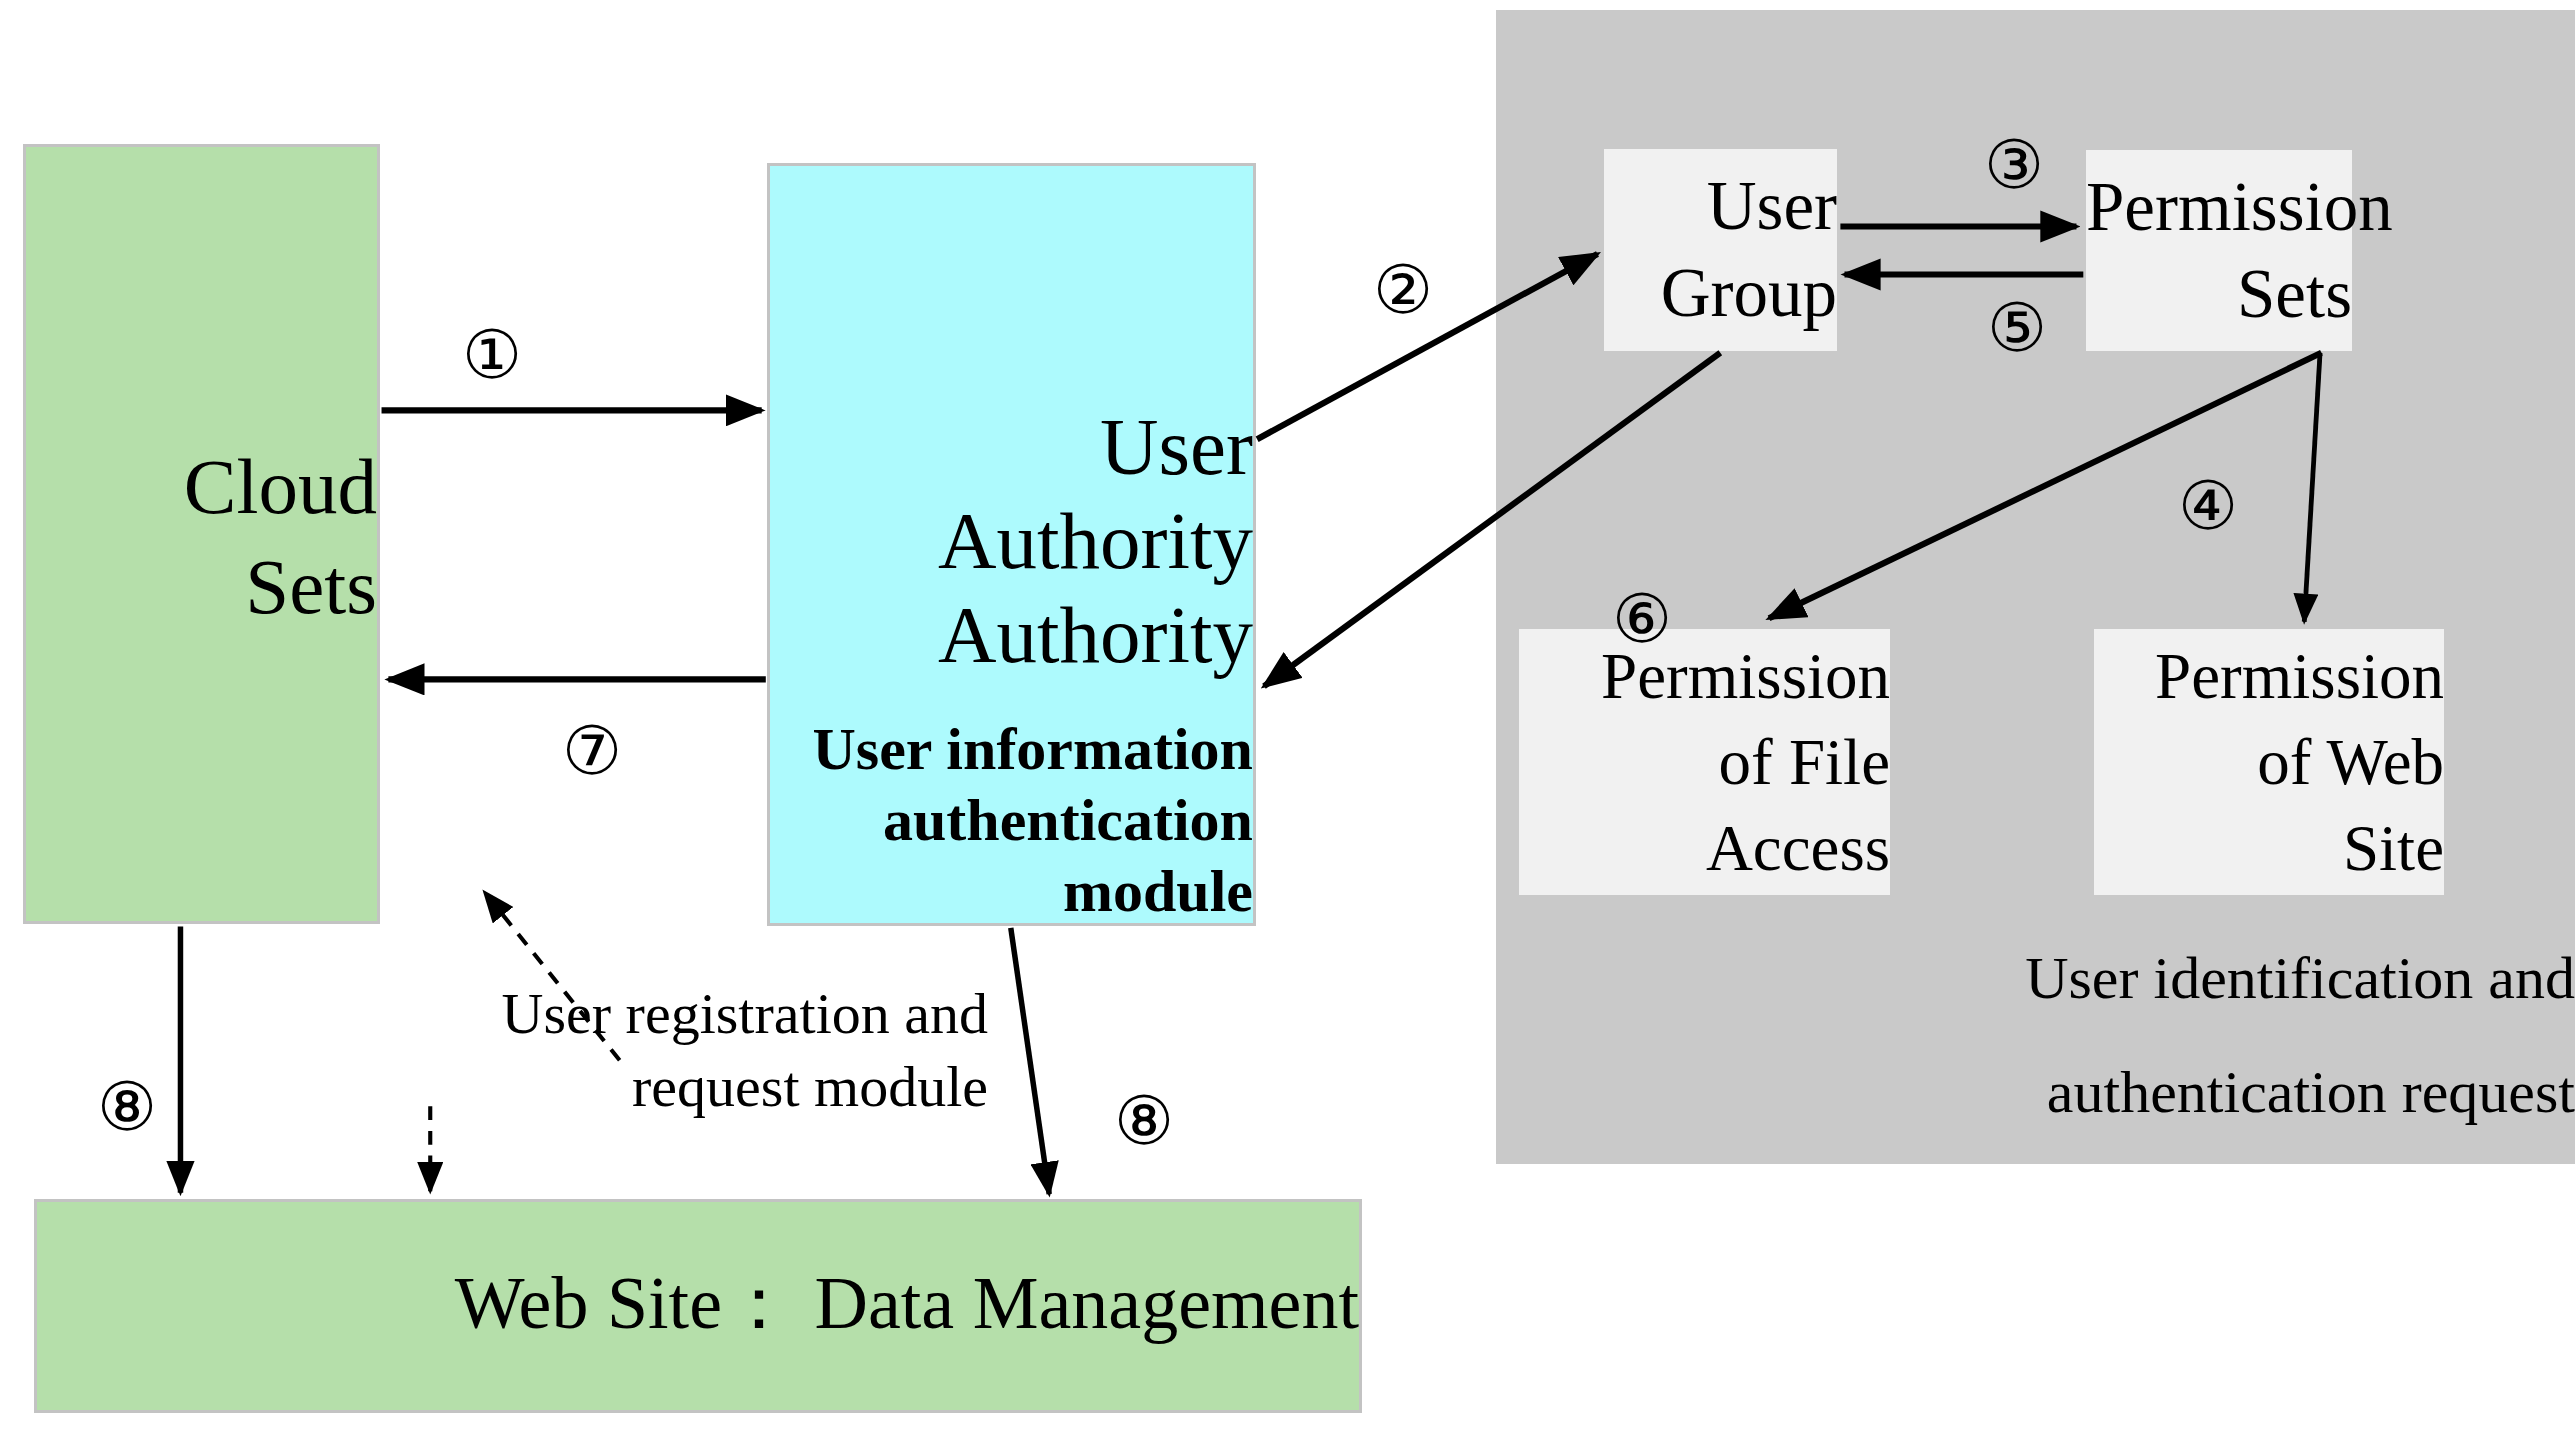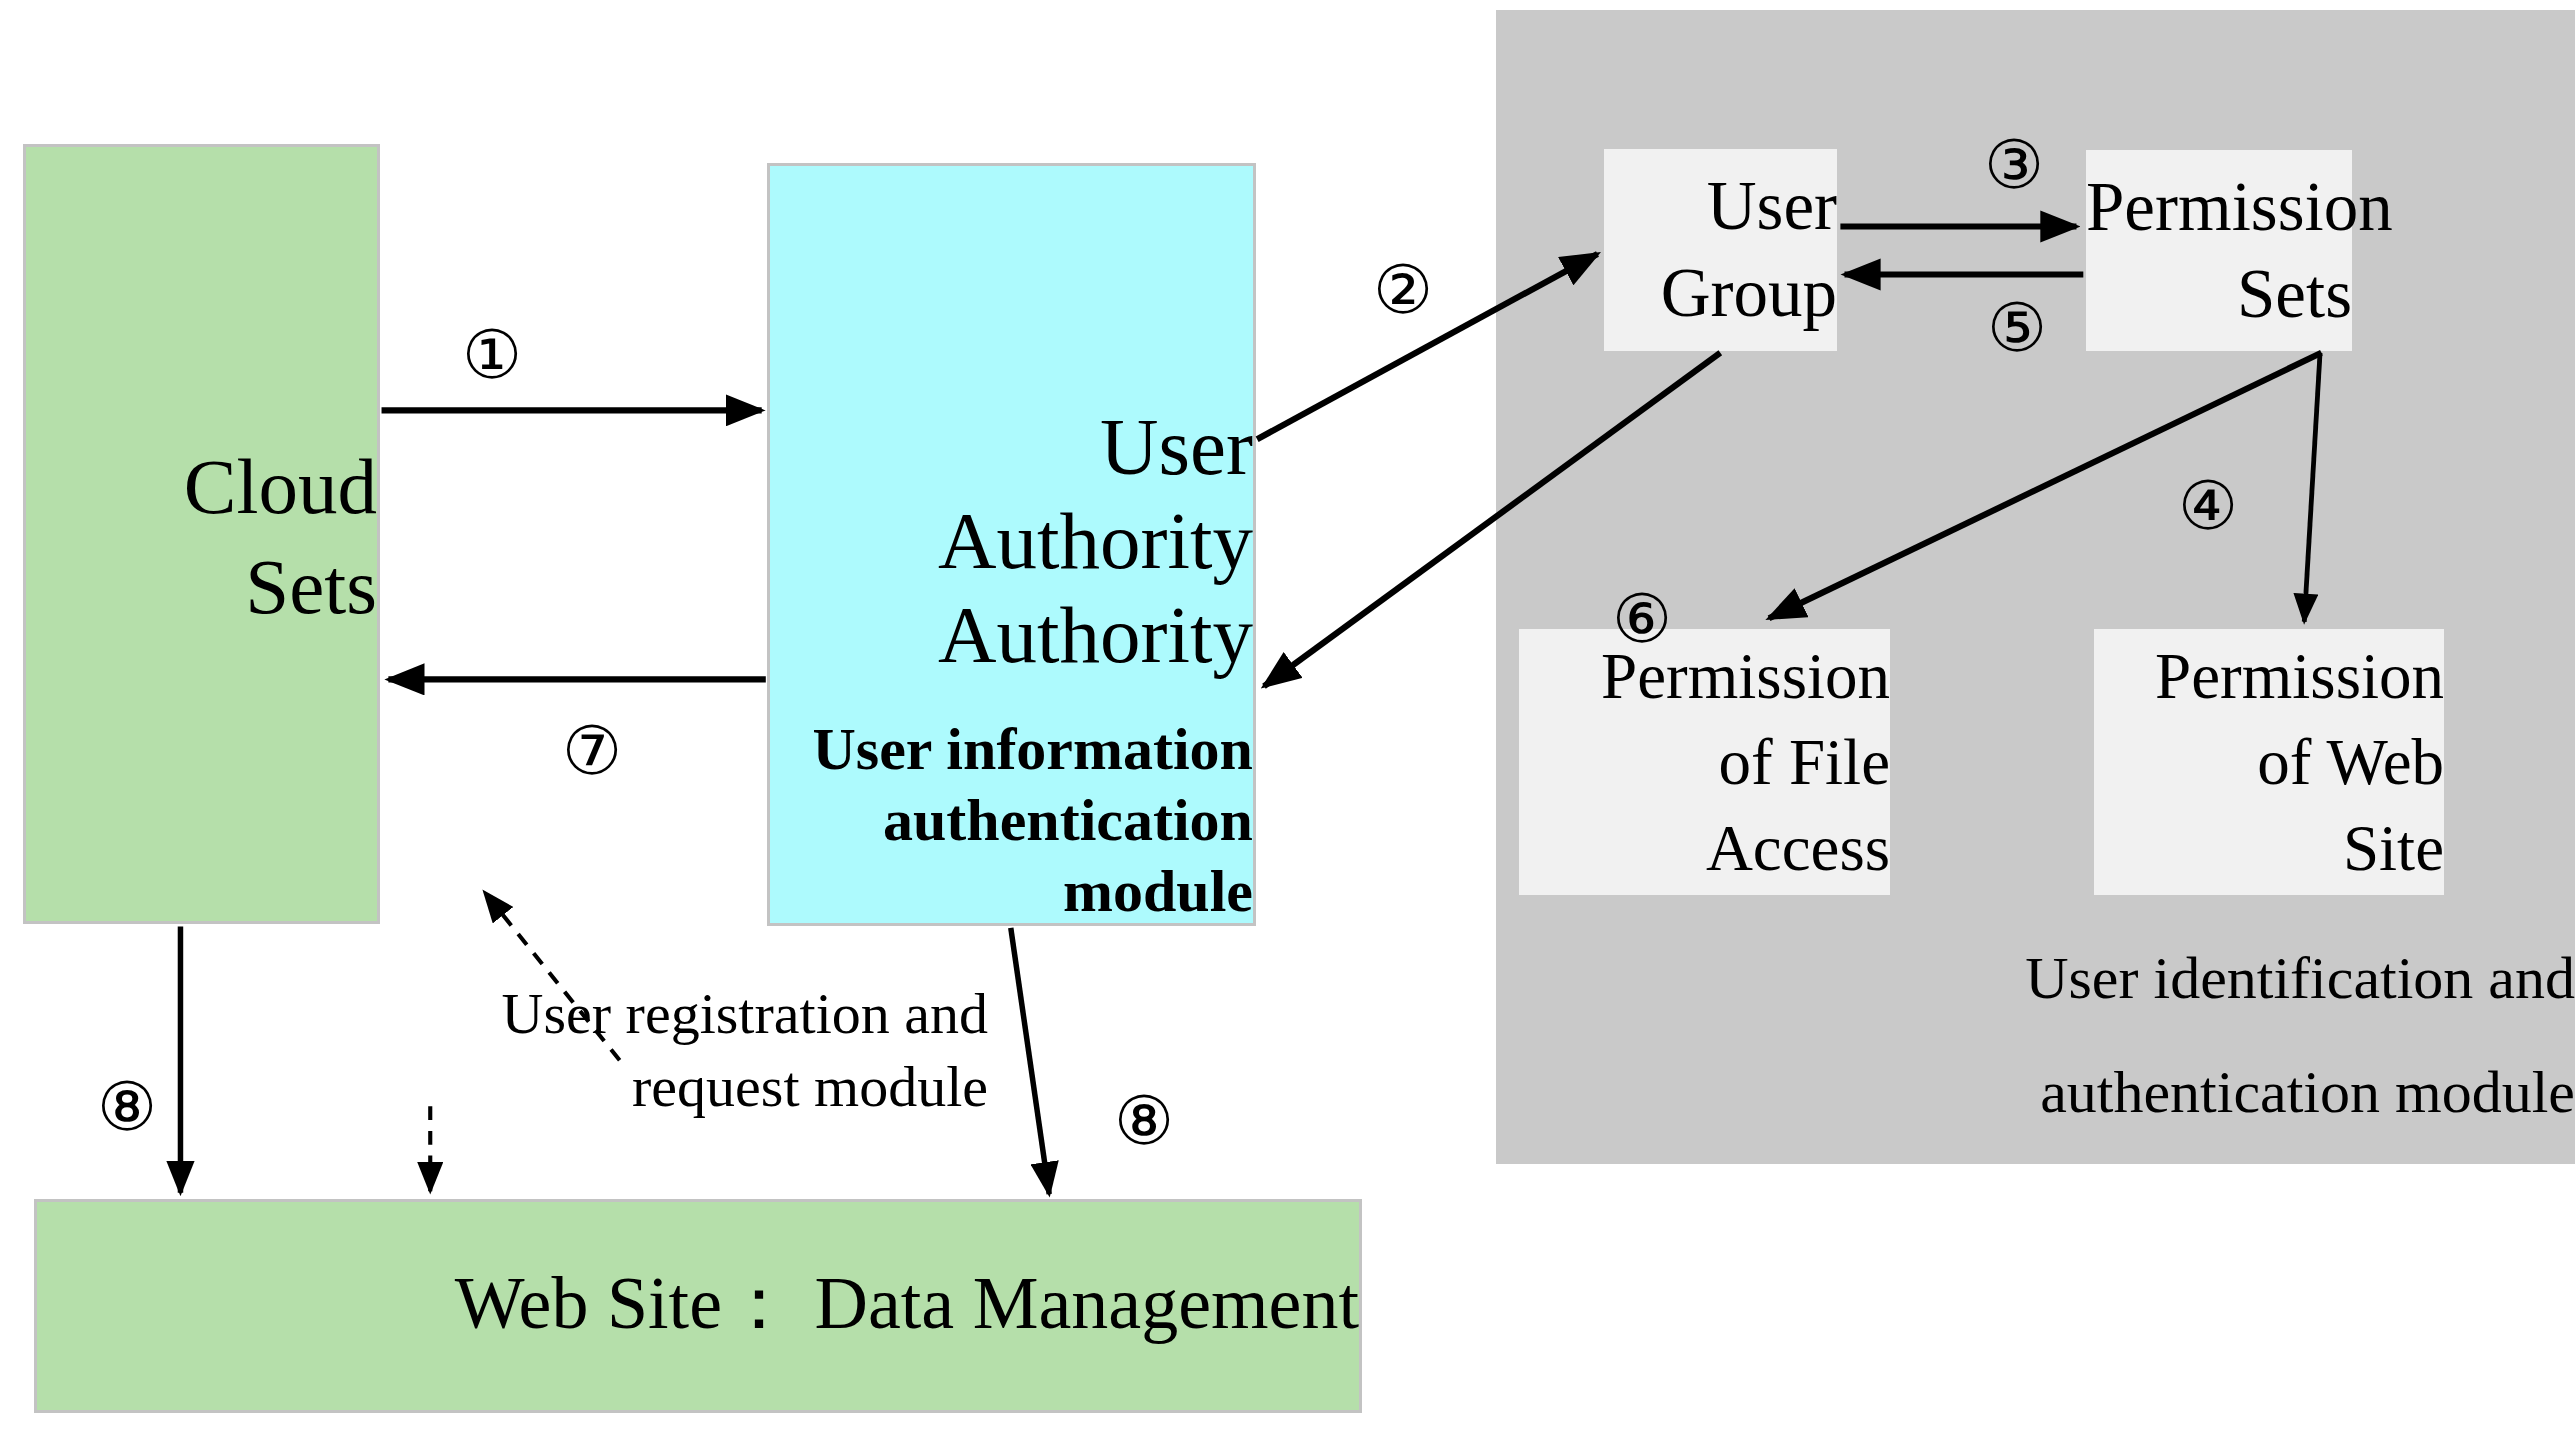--- a/index.html
+++ b/index.html
@@ -32,21 +32,21 @@
   svg.overlay{position:absolute;left:0;top:0;pointer-events:none;}
 </style>
 </head>
 <body>
 
 <div id="canvas">
 
   <div class="box" style="left:1496px;top:9.6px;width:1079px;height:1154px;background:#c9c9c9;">
     <div class="lbl t-cap" style="top:911px;">
       <span class="line">User identification and</span>
-      <span class="line">authentication module</span>
+      <span class="line">authentication request</span>
     </div>
   </div>
 
   <div class="box bordered" style="left:23px;top:144px;width:357px;height:780px;background:#b5dfaa;">
     <div class="lbl t-cloud" style="top:290px;margin-left:20px;">
       <span class="line">Cloud</span>
       <span class="line">Sets</span>
     </div>
   </div>
 

